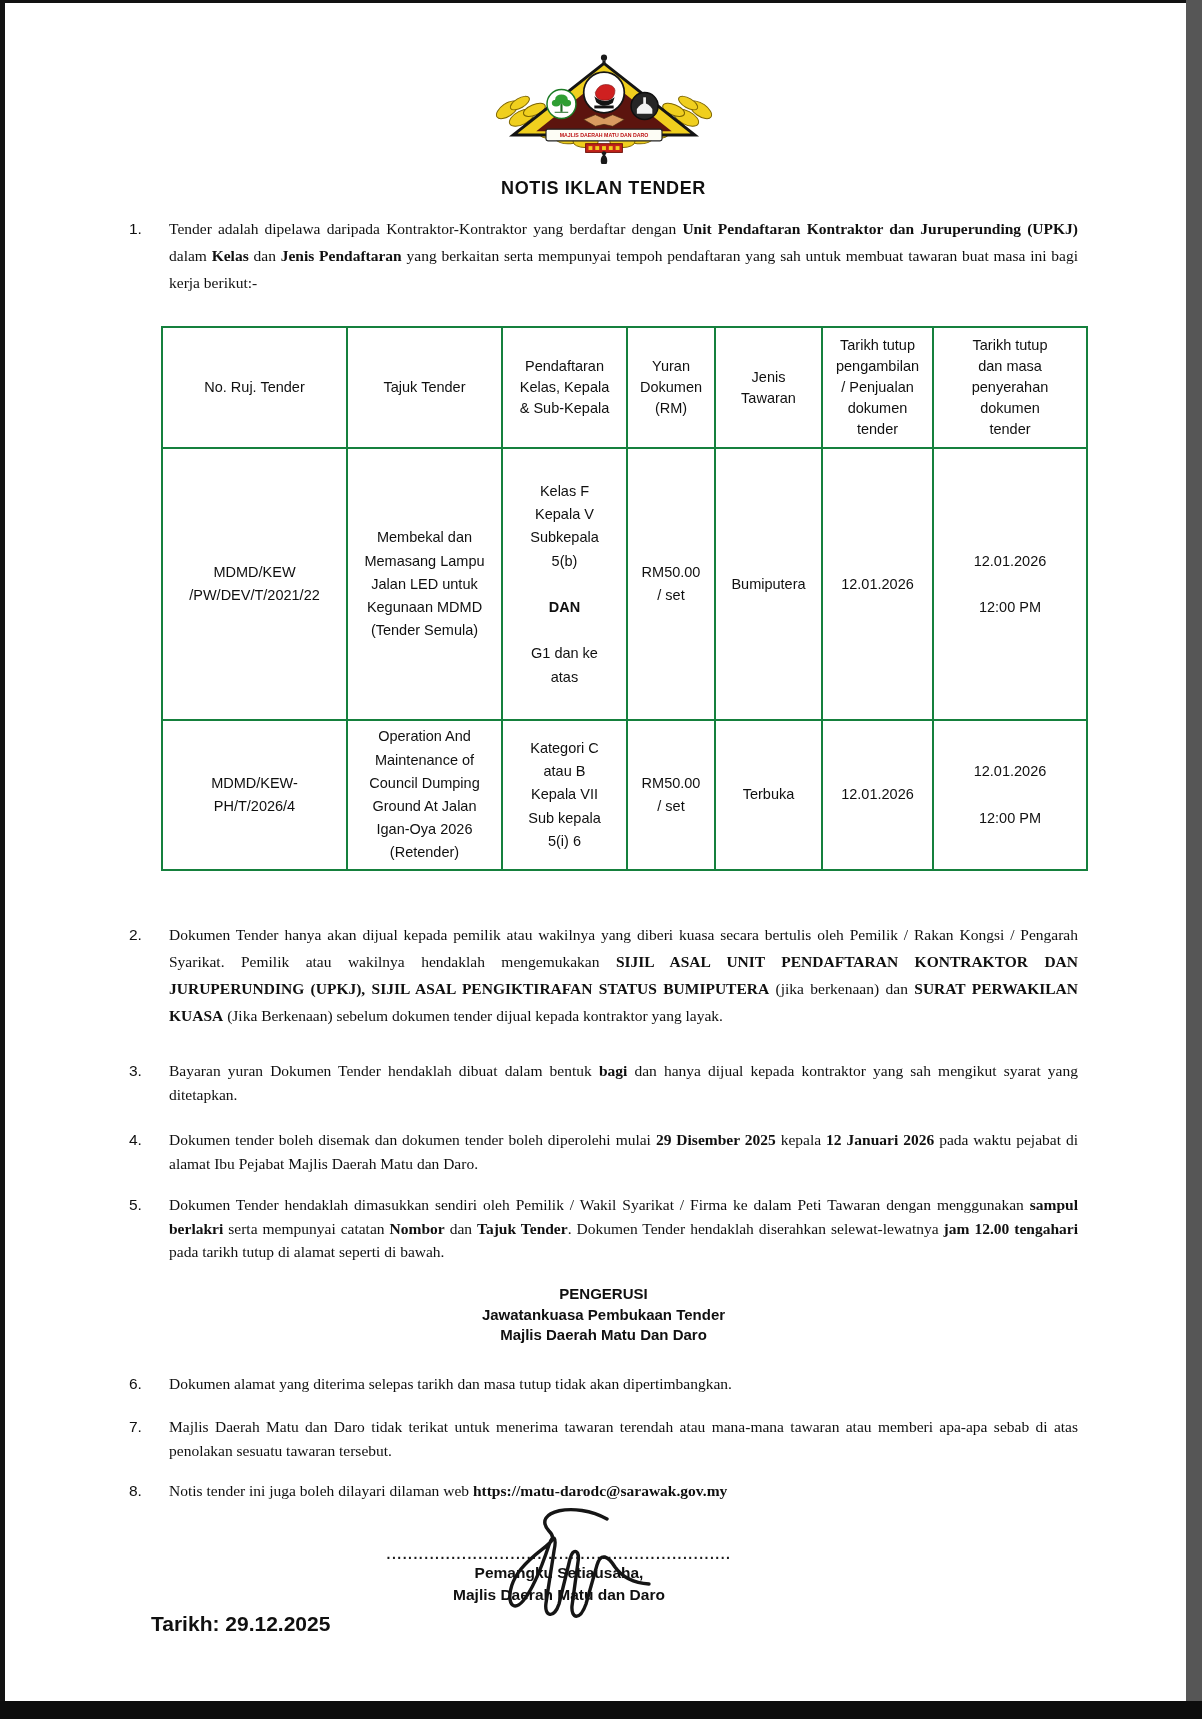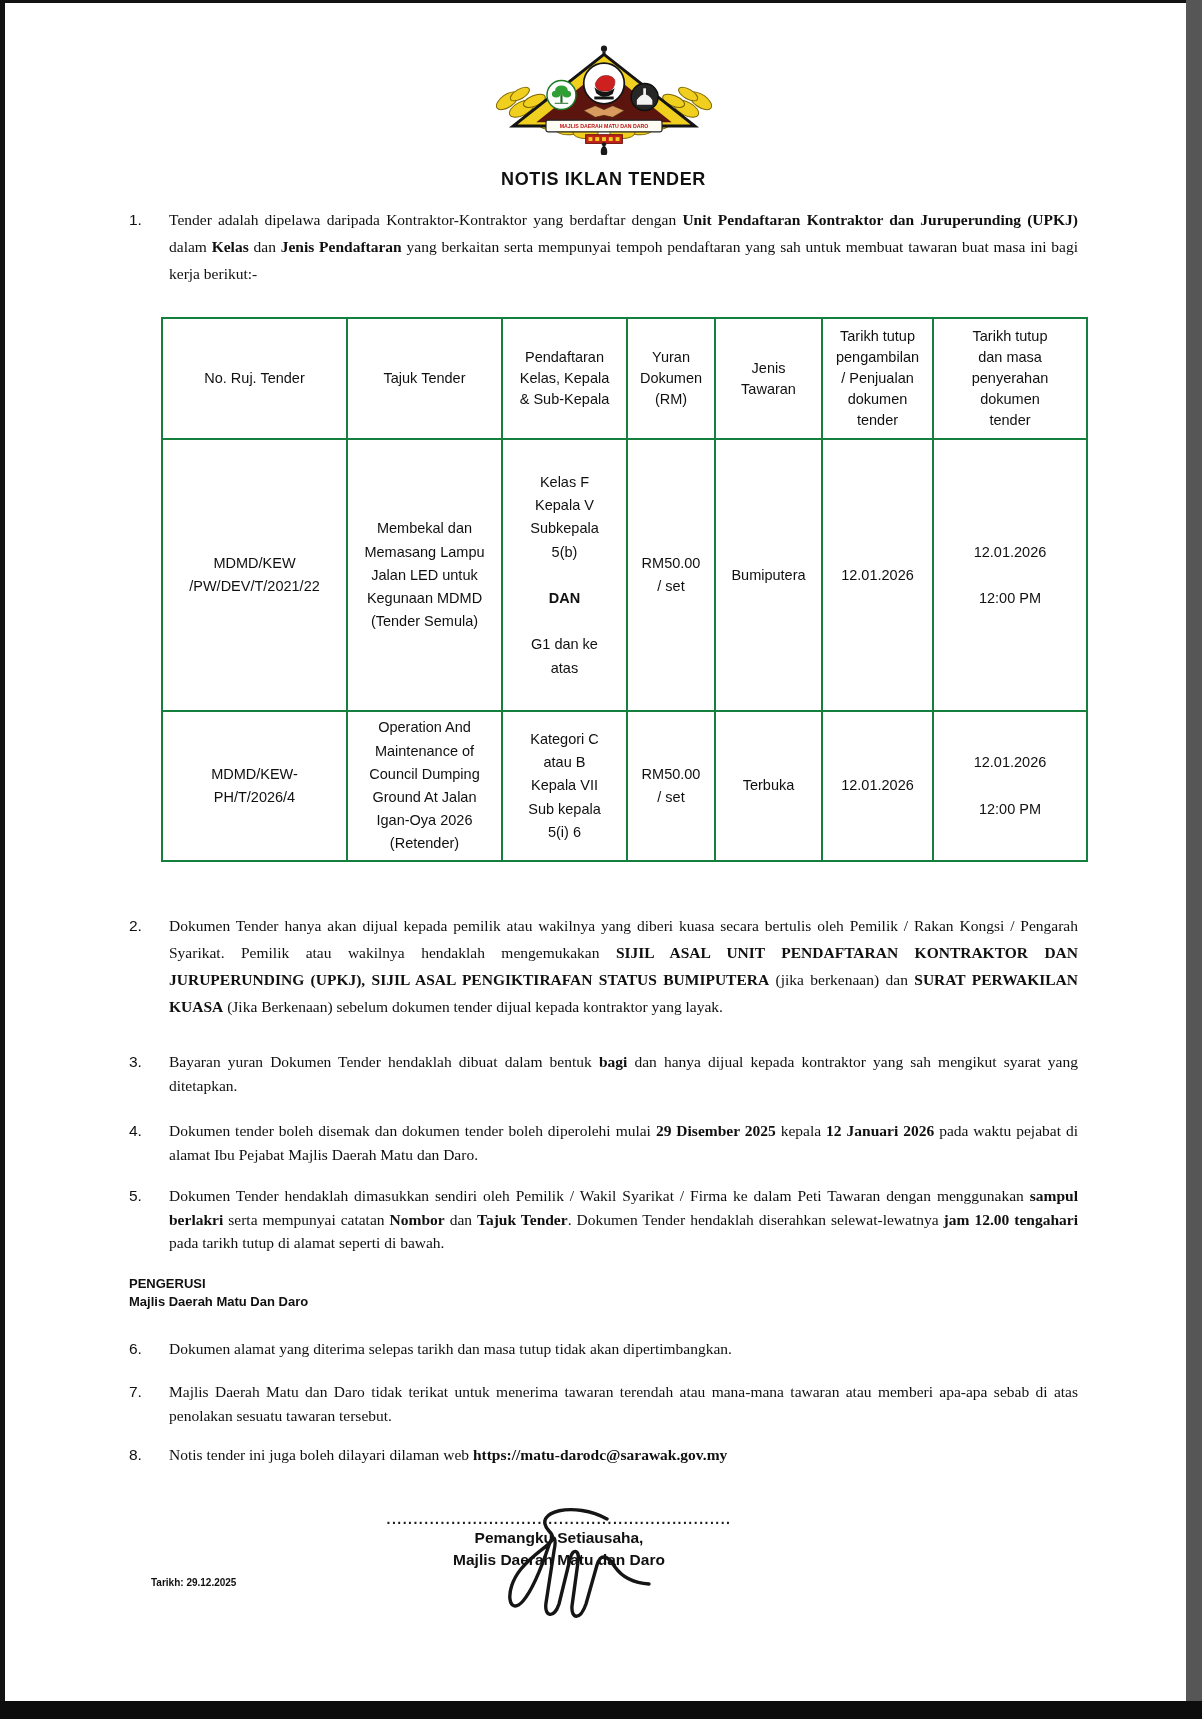--- a/index.html
+++ b/index.html
@@ -9,21 +9,21 @@
   }
   .edge-left  { position:absolute; left:0; top:0; width:5px; height:100%; background:#121212; }
   .edge-top   { position:absolute; left:0; top:0; width:100%; height:3px; background:#121212; }
   .edge-right { position:absolute; right:0; top:0; width:16px; height:100%; background:#565656; }
   .edge-bottom{ position:absolute; left:0; bottom:0; width:100%; height:18px; background:#0d0d0d; }
 
   .page {
     position:absolute; left:5px; top:3px; right:16px; bottom:18px;
     background:#fff; overflow:hidden;
   }
-  .content { padding:36px 108px 0 124px; }
+  .content { padding:45px 108px 0 124px; }
 
   .logo-wrap { text-align:center; }
   .doc-title {
     margin:10px 0 0 0; text-align:center; font-size:18px; font-weight:bold;
     letter-spacing:0.6px;
   }
 
   .para { display:flex; font-size:15.5px; }
   .para .num { flex:none; width:40px; }
   .para .text { flex:1; text-align:justify; white-space:normal;font-family:Liberation Serif, serif; }
@@ -44,28 +44,28 @@
   }
   .tender-table th, .tender-table td {
     border:2px solid #15803d; text-align:center; vertical-align:middle;
     white-space:pre-line; padding:4px 5px; font-weight:normal;
   }
   .tender-table th { height:111px; line-height:1.45; }
   .tender-table td { line-height:1.6; }
   tr.row-1 { height:272px; }
   tr.row-2 { height:138px; }
 
-  .address { margin-top:20px; font-weight:bold; font-size:13px; line-height:1.38; }
+  .address { margin-top:20px; text-align:center; font-weight:bold; font-size:15px; line-height:1.38; }
 
   .sig-block { margin-top:44px; width:520px; margin-left:170px; text-align:center; }
   .sig-dots { font-size:14px; font-weight:bold; letter-spacing:1.5px; line-height:16px;
               white-space:nowrap; overflow:hidden; color:#1a1a1a; }
   .sig-name, .sig-role, .sig-org { font-weight:bold; font-size:15.5px; line-height:1.42; }
 
-  .date-line { margin:6px 0 12px 22px; font-weight:bold; font-size:10px; }
+  .date-line { margin:6px 0 12px 22px; font-weight:bold; font-size:21px; }
 
   .signature-squiggle { position:absolute; left:452px; top:1502px; z-index:2; }
 </style>
 </head>
 <body>
 
 <div class="page">
   <div class="content">
 
     <div class="logo-wrap">
@@ -223,20 +223,21 @@
       <div class="text"><span>Dokumen tender boleh disemak dan dokumen tender boleh diperolehi mulai </span><span class="b">29 Disember 2025</span><span> kepala </span><span class="b">12 Januari 2026</span><span> pada waktu pejabat di alamat Ibu Pejabat Majlis Daerah Matu dan Daro.</span></div>
     </div>
 
     <div class="para p5">
       <div class="num">5.</div>
       <div class="text"><span>Dokumen Tender hendaklah dimasukkan sendiri oleh Pemilik / Wakil Syarikat / Firma ke dalam  Peti Tawaran dengan menggunakan </span><span class="b">sampul berlakri</span><span> serta mempunyai catatan </span><span class="b">Nombor</span><span> dan </span><span class="b">Tajuk Tender</span><span>. Dokumen Tender hendaklah diserahkan selewat-lewatnya </span><span class="b">jam 12.00 tengahari</span><span> pada tarikh tutup di alamat seperti di bawah.</span></div>
     </div>
 
     <div class="address">
       <div>PENGERUSI</div>
+      <div>Jawatankuasa Pembukaan Tender</div>
       <div>Majlis Daerah Matu Dan Daro</div>
     </div>
 
     <div class="para p6">
       <div class="num">6.</div>
       <div class="text"><span>Dokumen alamat yang diterima selepas tarikh dan masa tutup tidak akan dipertimbangkan.</span></div>
     </div>
 
     <div class="para p7">
       <div class="num">7.</div>

